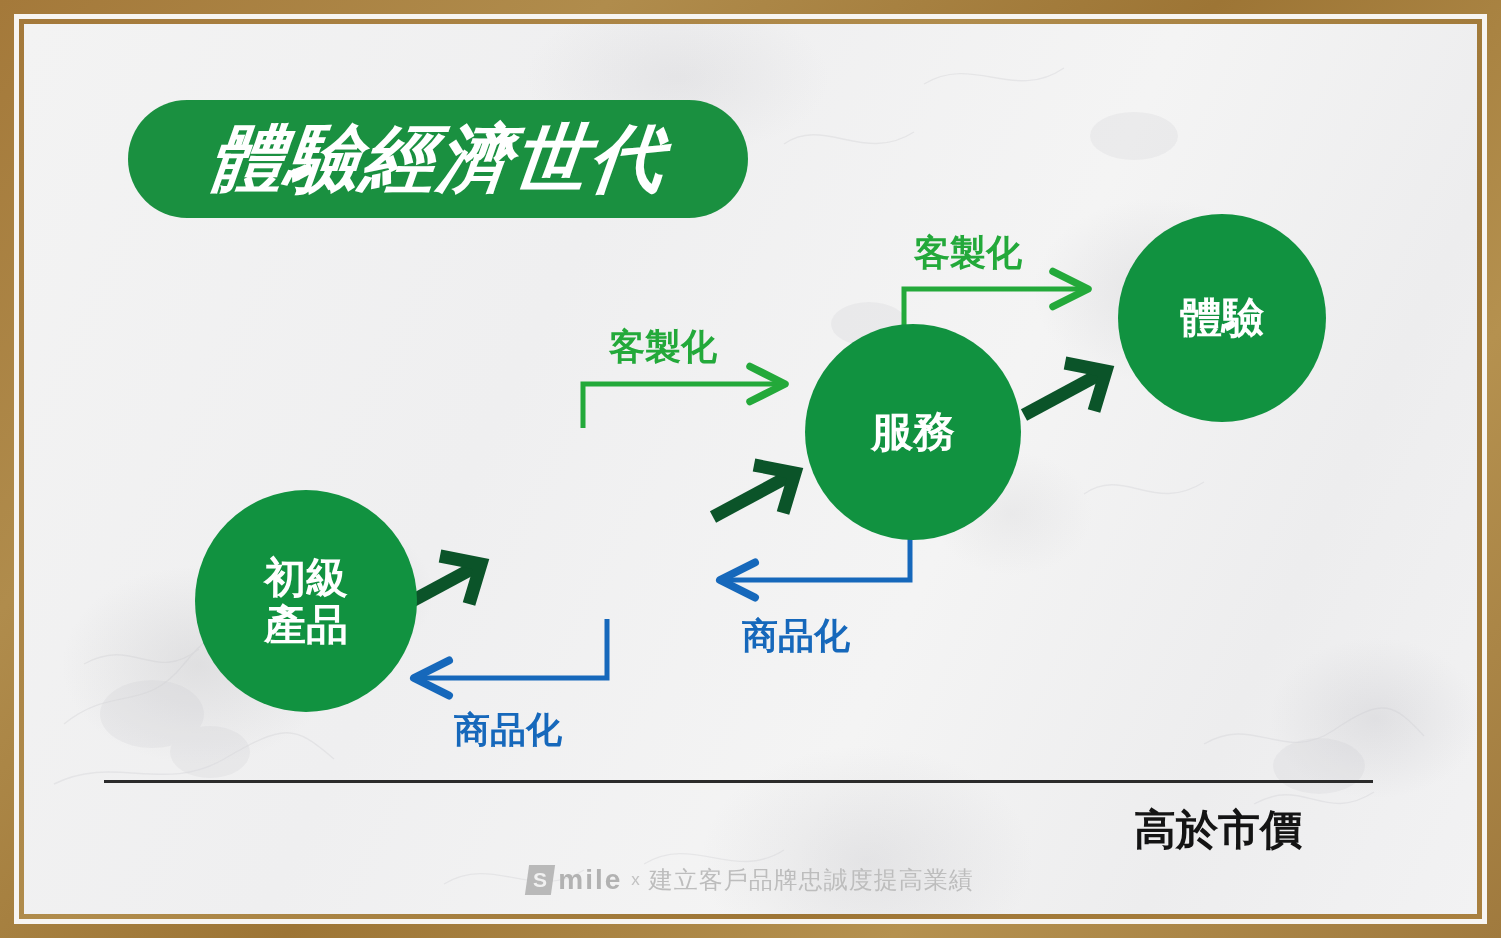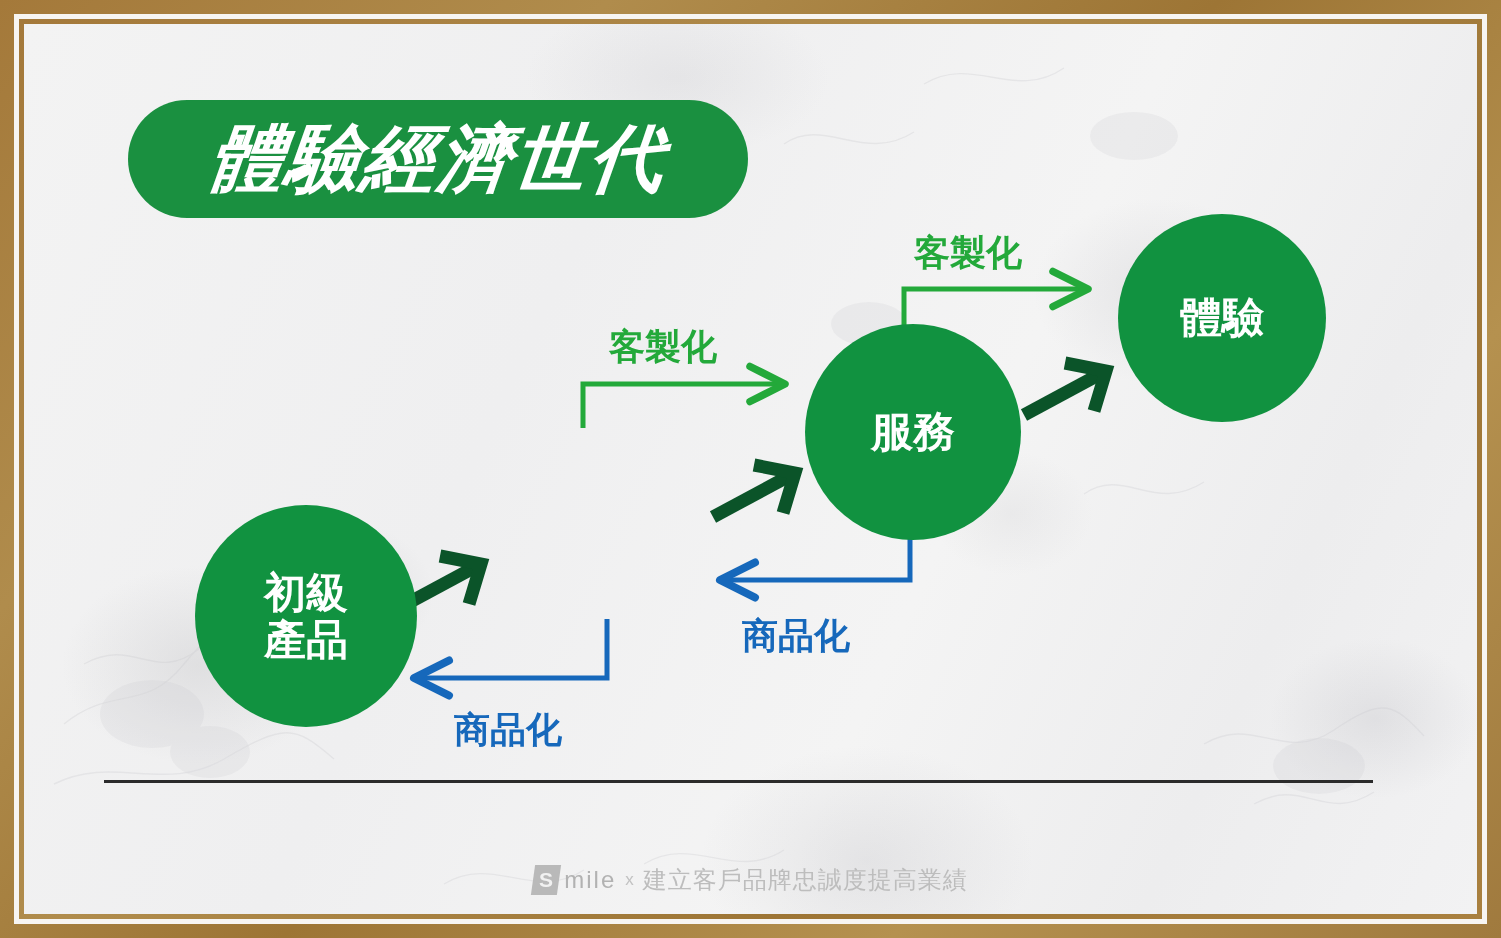--- a/index.html
+++ b/index.html
@@ -92,21 +92,21 @@
     align-items: center;
     justify-content: center;
     text-align: center;
     color: #ffffff;
     font-weight: 700;
     line-height: 1.12;
     z-index: 3;
   }
   .node-label { white-space: pre-line; }
 
-  #node-0 { left: 171px; top: 481px;  width: 222px; height: 222px; font-size: 42px; }
+  #node-0 { left: 171px; top: 466px;  width: 222px; height: 222px; font-size: 42px; }
   #node-1 { left: 476px; top: 392px;  width: 214px; height: 214px; font-size: 42px; }
   #node-2 { left: 781px; top: 300px;  width: 216px; height: 216px; font-size: 42px; }
   #node-3 { left: 1094px; top: 190px; width: 208px; height: 208px; font-size: 42px; }
 
   
   .arrows {
     position: absolute;
     left: 0; top: 0;
     width: 1453px;
     height: 890px;
@@ -176,22 +176,22 @@
     background: #b9b9b9;
     color: #f1f1f1;
     font-weight: 700;
     font-size: 21px;
     transform: skewX(-8deg);
     margin-right: 2px;
   }
   .footer-badge span { transform: skewX(8deg); display: inline-block; }
   .footer-brand {
     color: #b2b2b2;
-    font-size: 24px;
-    font-weight: 400;
+    font-size: 28px;
+    font-weight: 700;
     letter-spacing: 2px;
   }
   .footer-x {
     color: #c2c2c2;
     font-size: 17px;
     margin: 0 6px 0 6px;
     font-weight: 400;
   }
   .footer-tag {
     color: #bdbdbd;
@@ -286,20 +286,21 @@
 產品</span>
     </div>
     <div class="node" id="node-3">
       <span class="node-label">體驗</span>
     </div>
     <div class="node" id="node-2">
       <span class="node-label">服務</span>
     </div>
 
     <div class="axis-line"></div>
+    <div class="axis-right">高於市價</div>
 
     <div class="footer">
       <span class="footer-badge">
         <span>S</span>
       </span>
       <span class="footer-brand">mile</span>
       <span class="footer-x">x</span>
       <span class="footer-tag">建立客戶品牌忠誠度提高業績</span>
     </div>
 

